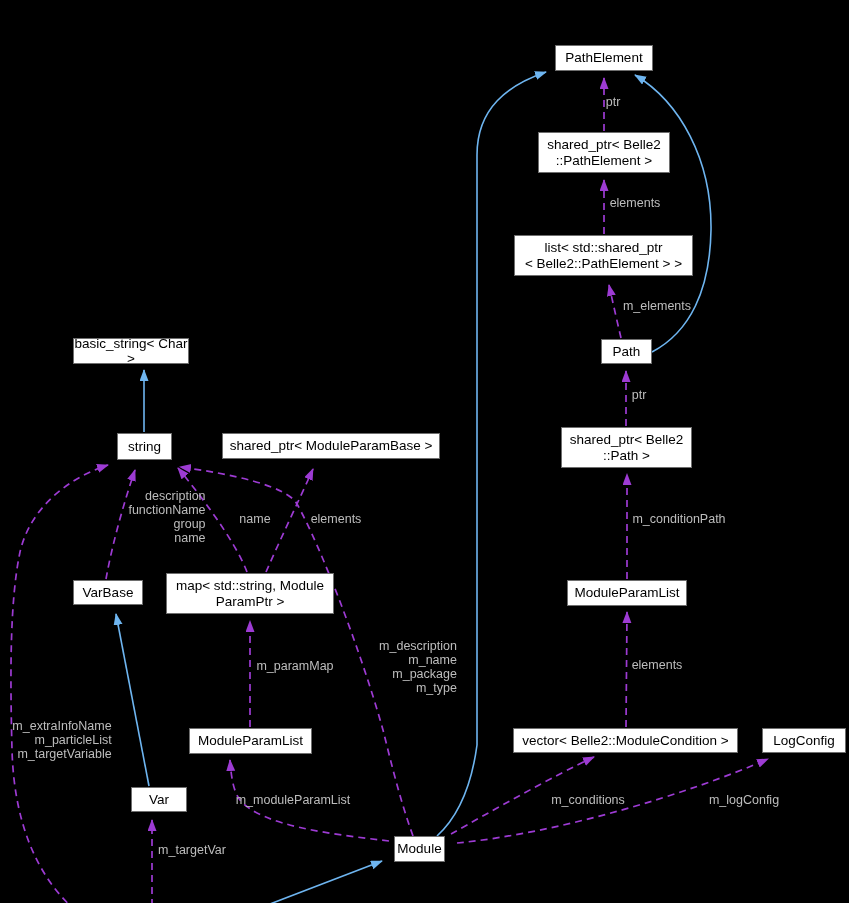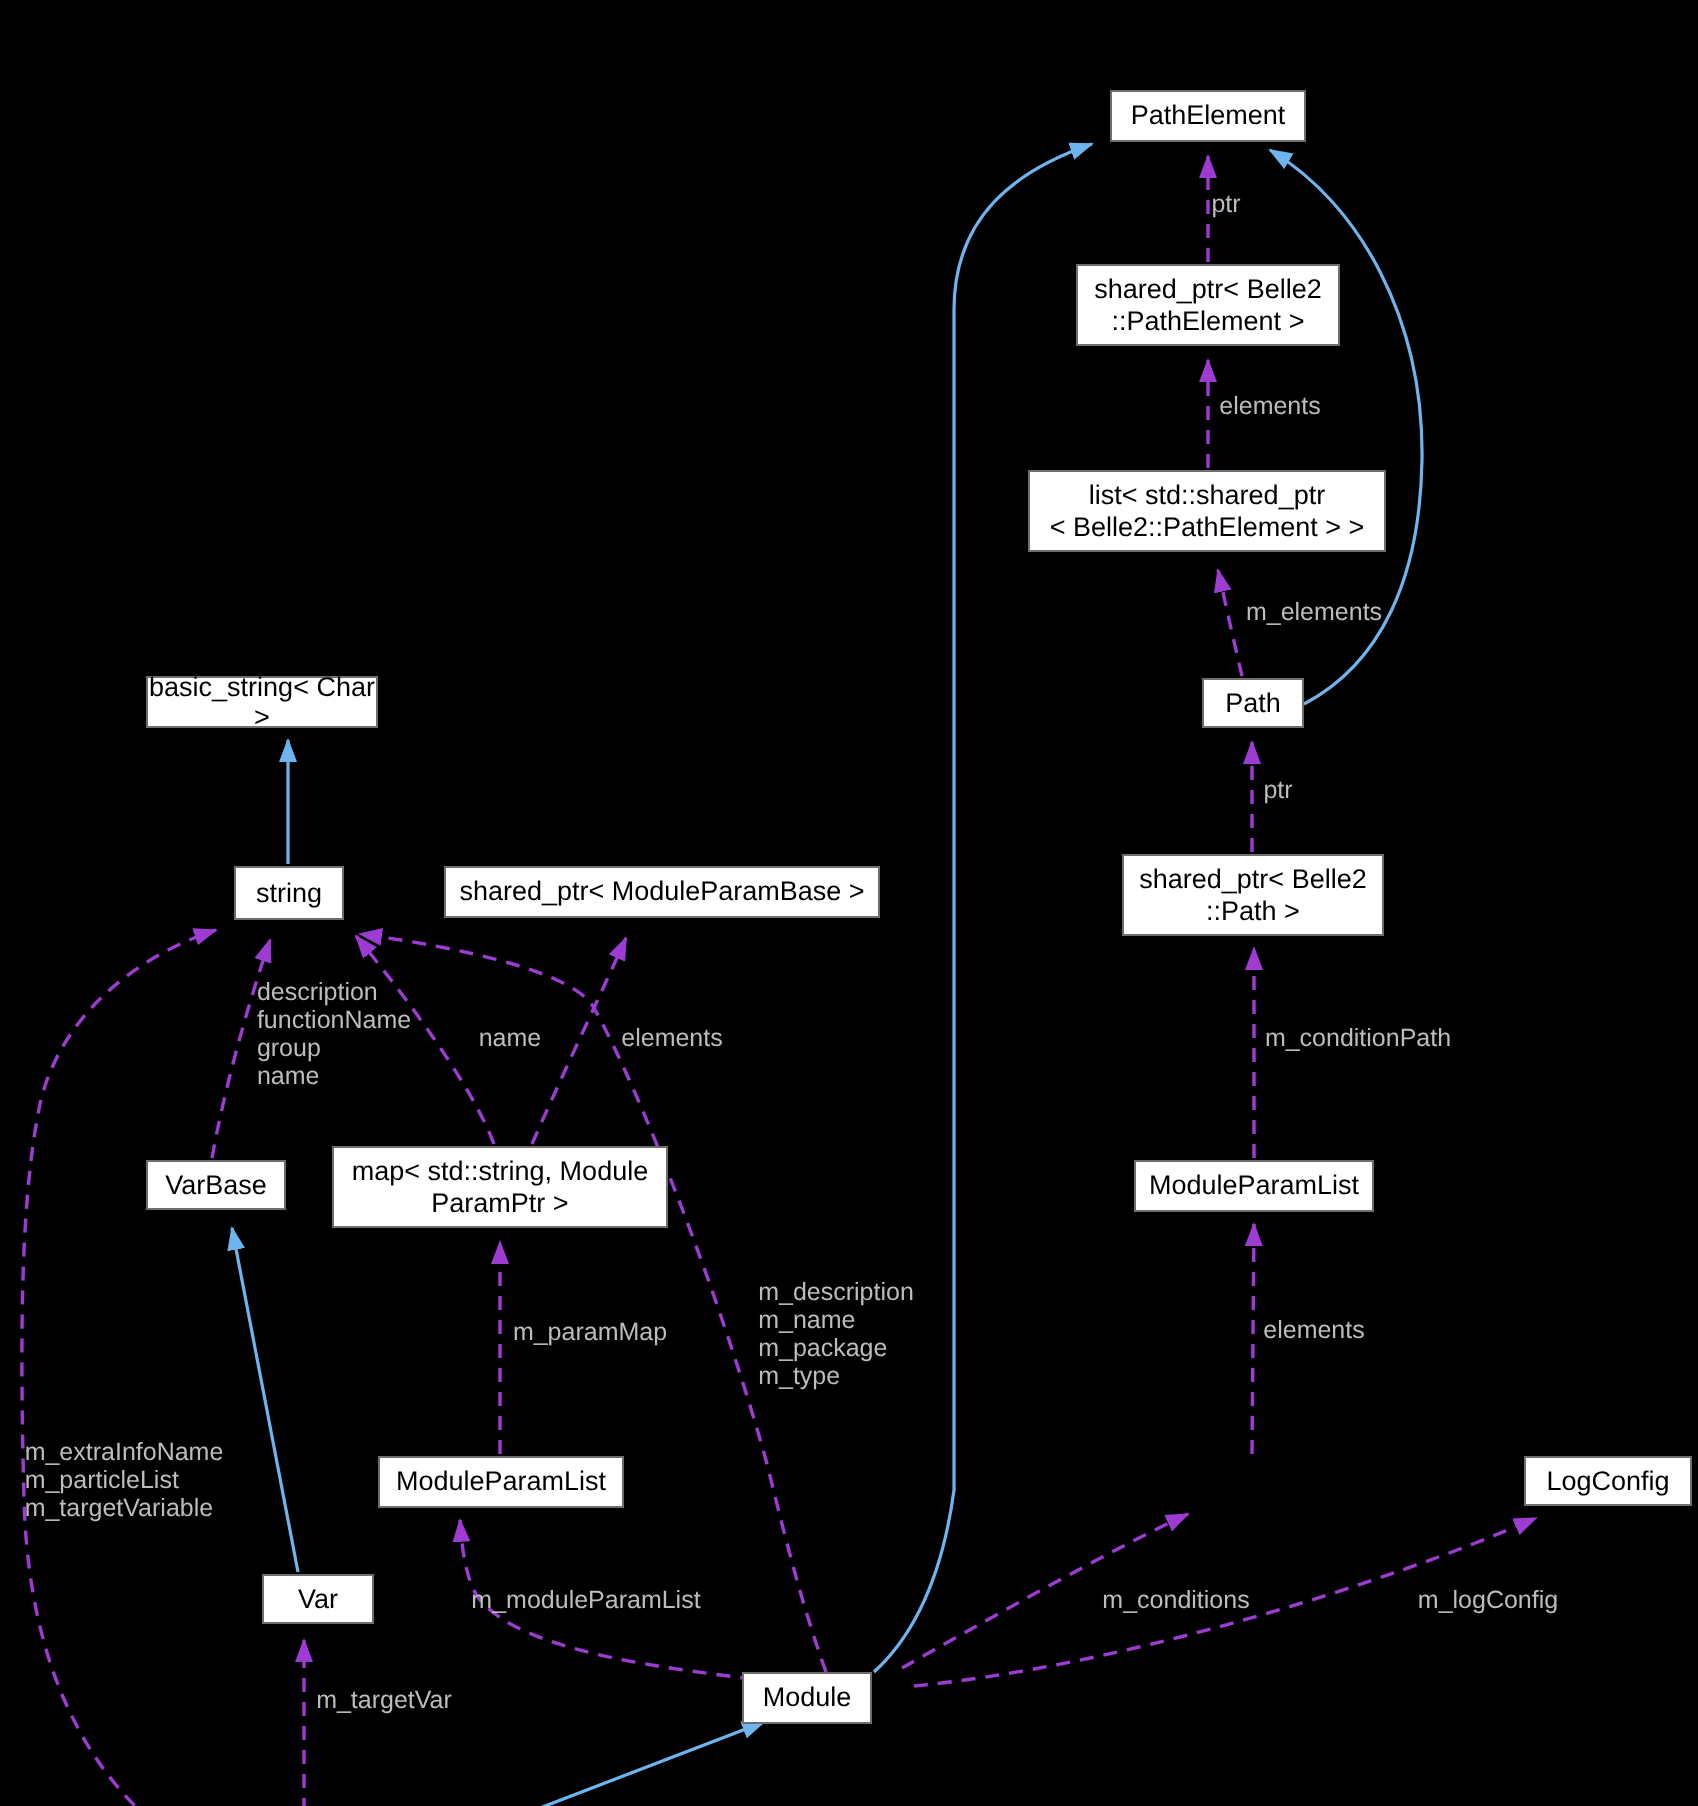--- a/index.html
+++ b/index.html
@@ -27,21 +27,21 @@
     position:absolute;box-sizing:border-box;
     background:var(--node-fill);border:1.5px solid var(--node-border);
     color:var(--node-text);font-size:13.5px;line-height:15.5px;
     display:flex;align-items:center;justify-content:center;text-align:center;
     white-space:pre-line;cursor:pointer;
   }
   .node.hl{background:var(--highlight-fill);border-color:var(--highlight-border);}
   .edge-label{
     position:absolute;transform:translate(-50%,-50%);
     color:var(--edge-label);font-size:12.5px;line-height:14px;
-    text-align:left;white-space:pre-line;pointer-events:none;
+    text-align:right;white-space:pre-line;pointer-events:none;
   }
 </style>
 </head>
 <body>
 
 <div id="stage">
 
   <svg id="edges" viewBox="0 0 849 903">
     <defs>
       <marker id="arrow-blue" markerUnits="userSpaceOnUse" markerWidth="14" markerHeight="11" refX="11" refY="4.5" orient="auto">
@@ -78,30 +78,31 @@
 
   <div class="node" style="left:555px;top:5px;width:98px;height:26px">PathElement</div>
   <div class="node" style="left:538px;top:92px;width:132px;height:41px">shared_ptr&lt; Belle2
 ::PathElement &gt;</div>
   <div class="node" style="left:514px;top:195px;width:179px;height:41px">list&lt; std::shared_ptr
 &lt; Belle2::PathElement &gt; &gt;</div>
   <div class="node" style="left:601px;top:299px;width:51px;height:25px">Path</div>
   <div class="node" style="left:561px;top:387px;width:131px;height:41px">shared_ptr&lt; Belle2
 ::Path &gt;</div>
   <div class="node" style="left:567px;top:540px;width:120px;height:26px">ModuleParamList</div>
+  <div class="node" style="left:513px;top:688px;width:225px;height:25px">vector&lt; Belle2::ModuleCondition &gt;</div>
   <div class="node" style="left:762px;top:688px;width:84px;height:25px">LogConfig</div>
   <div class="node" style="left:73px;top:298px;width:116px;height:26px">basic_string&lt; Char &gt;</div>
   <div class="node" style="left:117px;top:393px;width:55px;height:27px">string</div>
   <div class="node" style="left:222px;top:393px;width:218px;height:26px">shared_ptr&lt; ModuleParamBase &gt;</div>
   <div class="node" style="left:73px;top:540px;width:70px;height:25px">VarBase</div>
   <div class="node" style="left:166px;top:533px;width:168px;height:41px">map&lt; std::string, Module
 ParamPtr &gt;</div>
   <div class="node" style="left:189px;top:688px;width:123px;height:26px">ModuleParamList</div>
   <div class="node" style="left:131px;top:747px;width:56px;height:25px">Var</div>
-  <div class="node" style="left:371px;top:796px;width:65px;height:26px">Module</div>
+  <div class="node" style="left:394px;top:796px;width:51px;height:26px">Module</div>
   <div class="node hl" style="left:70px;top:872px;width:165px;height:26px">TagUniqueSignalModule</div>
 
   <div class="edge-label" style="left:613px;top:62px">ptr</div>
   <div class="edge-label" style="left:635px;top:163px">elements</div>
   <div class="edge-label" style="left:657px;top:266px">m_elements</div>
   <div class="edge-label" style="left:639px;top:355px">ptr</div>
   <div class="edge-label" style="left:679px;top:479px">m_conditionPath</div>
   <div class="edge-label" style="left:657px;top:625px">elements</div>
   <div class="edge-label" style="left:588px;top:760px">m_conditions</div>
   <div class="edge-label" style="left:744px;top:760px">m_logConfig</div>

